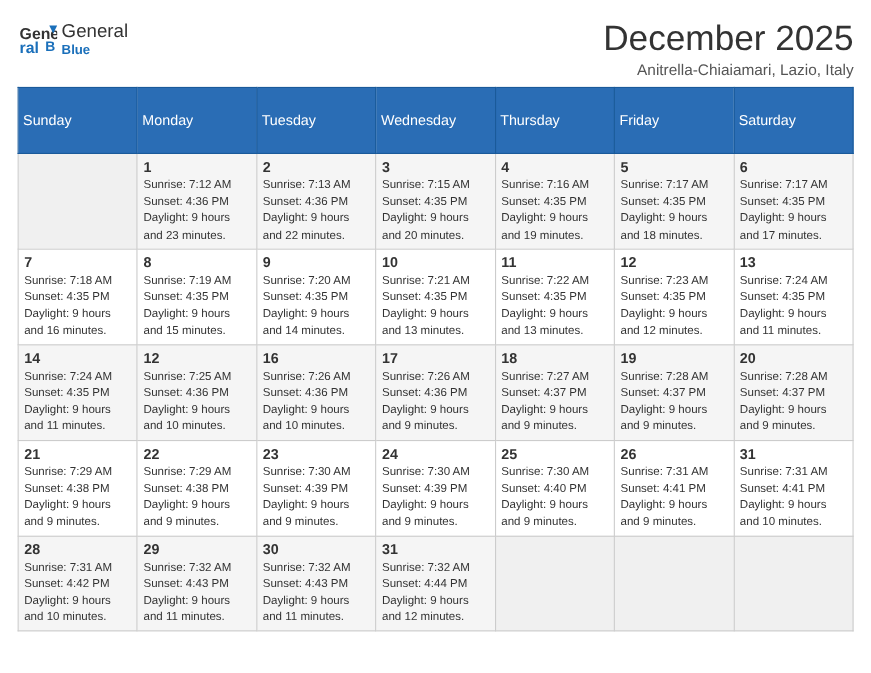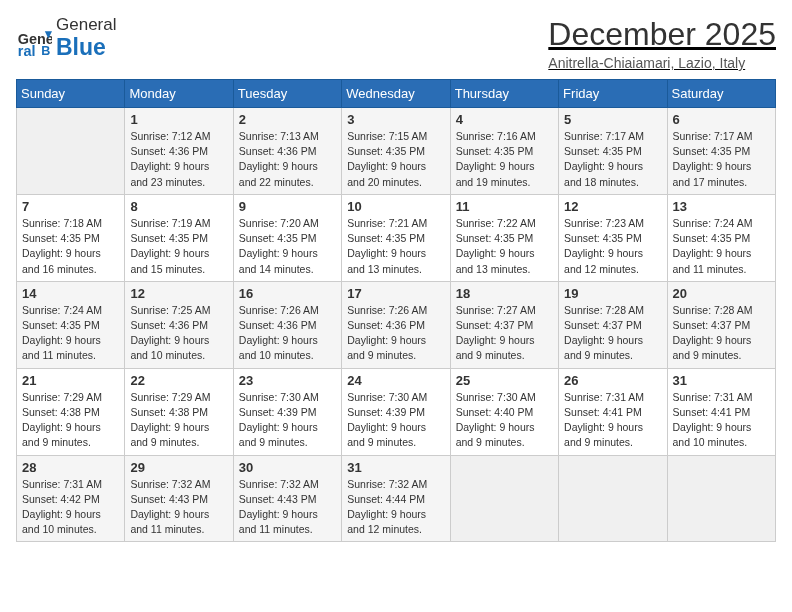--- a/index.html
+++ b/index.html
@@ -19,42 +19,41 @@
     .logo {
       display: flex;
       align-items: flex-end;
     }
     .logo-icon {
       width: 36px;
       height: 36px;
       margin-right: 4px;
     }
     .title-block {
-      text-align: left;
-      text-decoration: underline;
+      text-align: right;
     }
     .month-title {
       font-size: 32px;
       font-weight: normal;
       color: #333;
       margin-bottom: 2px;
     }
     .location {
       font-size: 14px;
       color: #555;
     }
     table {
       width: 100%;
       border-collapse: collapse;
       font-size: 11px;
     }
     thead tr th {
       background-color: #2a6db5;
       color: #fff;
-      padding: 6px 4px;
+      padding: 22px 4px;
       text-align: left;
       font-weight: normal;
       font-size: 13px;
       border: 1px solid #1a5a9a;
     }
     tbody tr td {
       border: 1px solid #ccc;
       vertical-align: top;
       padding: 4px 5px;
       width: 108px;
@@ -92,21 +91,21 @@
     <svg class="logo-icon" viewBox="0 0 40 40">
       <text x="2" y="22" font-size="16" font-weight="bold" fill="#333">Gene</text>
       <text x="2" y="36" font-size="16" font-weight="bold" fill="#1a6fba">ral</text>
       <polygon points="32,8 40,8 36,16" fill="#1a6fba"></polygon>
       <text x="28" y="34" font-size="14" font-weight="bold" fill="#1a6fba">B</text>
     </svg>
     <div>
       <div style="font-size:17px; font-weight:normal; color:#333; line-height:1.1;">
         <span style="color:#333;">General</span>
       </div>
-      <div style="font-size:23px; font-weight:bold; color:#1a6fba; line-height:1.1;">
+      <div style="font-size:12px; font-weight:bold; color:#1a6fba; line-height:1.1;">
         <span>Blue</span>
       </div>
     </div>
   </div>
   <div class="title-block">
     <div class="month-title">December 2025</div>
     <div class="location">Anitrella-Chiaiamari, Lazio, Italy</div>
   </div>
 </div>
 

